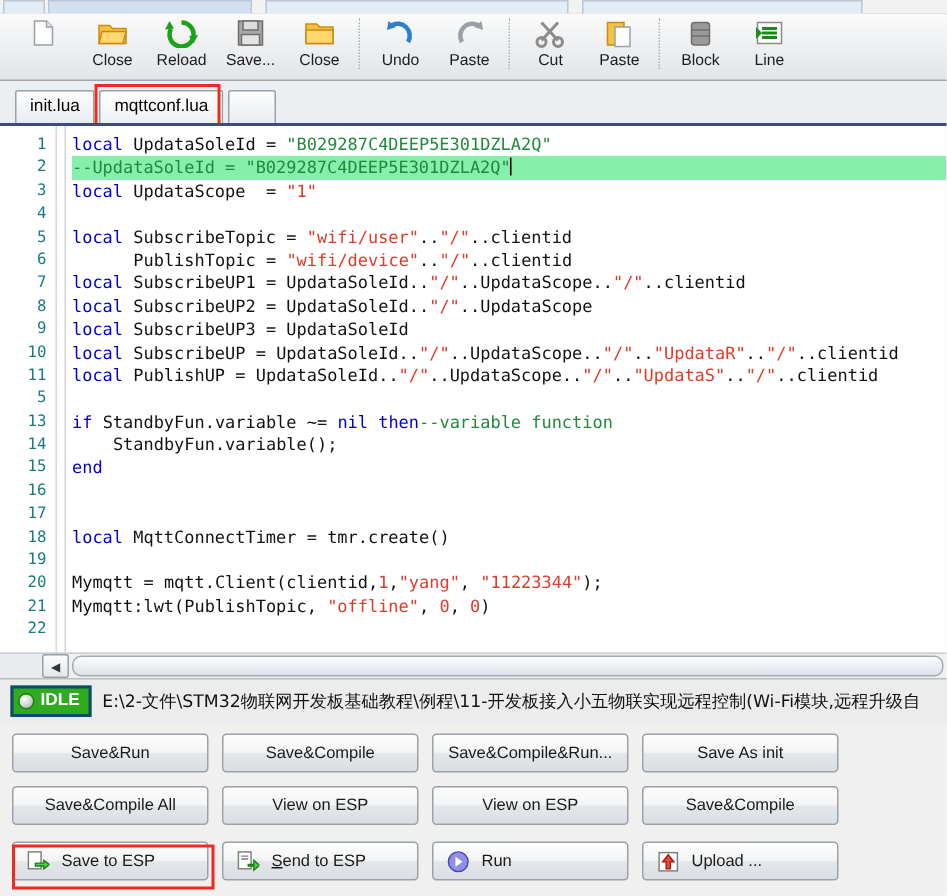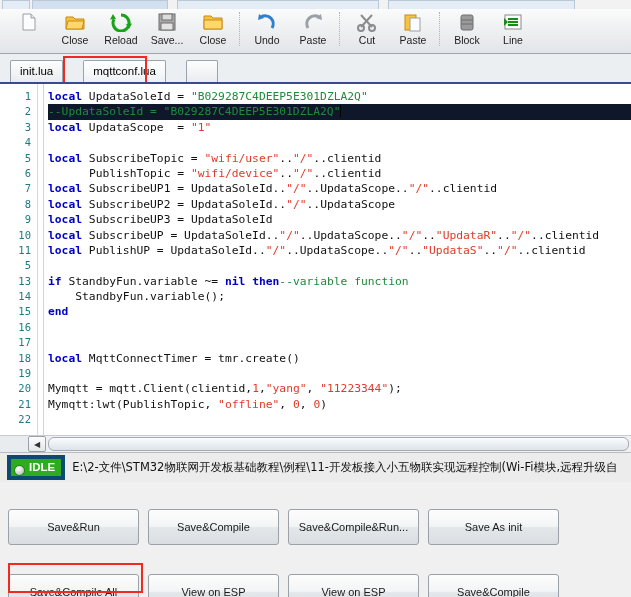--- a/index.html
+++ b/index.html
@@ -64,21 +64,21 @@
   #tabbar {
     position: absolute; top: 54px; left: 0; width: 631px; height: 28px;
     background: #eceff2;
     display: flex; align-items: flex-end;
     padding-left: 10px;
     box-sizing: border-box;
   }
   .tab {
     height: 21px; line-height: 21px;
     padding: 0 9px;
-    margin-right: 20px;
+    margin-right: 3px;
     font-size: 11.5px;
     background: linear-gradient(180deg,#fdfdfd,#e9ecef);
     border: 1px solid #9aa3ab;
     border-bottom: none;
     border-radius: 2px 2px 0 0;
     color: #000;
     white-space: nowrap;
     cursor: default;
     text-align: center;
   }
@@ -129,22 +129,22 @@
     flex: 1;
     padding: 5px 0 0 4px;
     font-family: "DejaVu Sans Mono", monospace;
     font-size: 11.3px;
     line-height: 15.4px;
     white-space: pre;
     overflow: hidden;
     position: relative;
   }
   #code .row { height: 15.4px; }
-  #code .row.cur { background: #0f172a; }
-  .kw  { color: #0000c8; font-weight: bold; }
+  #code .row.cur { background: #86efac; }
+  .kw  { color: #0000c8; font-weight: normal; }
   .str { color: #e03b2a; }
   .str2{ color: #1f8a3b; }
   .cmt { color: #1f8a3b; }
   .num { color: #e03b2a; }
   .pln { color: #111; }
   .op  { color: #111; }
   .caret {
     display: inline-block; width: 1px; height: 12px;
     background: #000; vertical-align: -2px;
   }
@@ -178,22 +178,22 @@
     display: flex; align-items: center;
     padding-left: 7px;
     box-sizing: border-box;
   }
   #idle-badge {
     background: #2fab1f;
     color: #ffffff;
     font-size: 11.5px; font-weight: bold;
     height: 17px; line-height: 17px;
     padding: 0 6px 0 3px;
-    display: flex; align-items: flex-end; gap: 4px;
-    border: 4px solid #0c4a6e;
+    display: flex; align-items: center; gap: 4px;
+    border: 2px solid #0c4a6e;
   }
   #idle-dot {
     width: 9px; height: 9px; border-radius: 50%;
     background: radial-gradient(circle at 35% 30%, #fff 0%, #cfd6cf 55%, #8ea68c 100%);
     border: 1px solid #1e7d14;
   }
   #status-path {
     margin-left: 7px;
     font-size: 11.5px;
     color: #111;
@@ -202,32 +202,31 @@
     font-family: "DejaVu Sans", sans-serif;
   }
 
   
   #btnpanel {
     position: absolute; top: 482px; left: 0; width: 631px; height: 115px;
     background: #f0f0f0;
   }
   .btn-row { display: flex; padding-left: 8px; }
   .btn {
-    height: 36px;
+    height: 26px;
     background: linear-gradient(180deg,#fdfdfd 0%,#f3f4f5 48%,#e4e7ea 52%,#dadee2 100%);
     border: 1px solid #9aa1a8;
     border-radius: 3px;
     font-size: 11px;
     color: #1a1a1a;
     display: flex; align-items: center; justify-content: center;
     margin-right: 9px;
     box-sizing: border-box;
     cursor: default;
     white-space: nowrap;
-    margin-top: 20px;
   }
   .btn.w1 { width: 131px; }
   .btn.icobtn { justify-content: flex-start; padding-left: 9px; gap: 8px; }
   .btn-ico { width: 15px; height: 15px; display: flex; align-items: center; justify-content: center; }
   .u { text-decoration: underline; }
   #save-esp-highlight {
     position: absolute;
     left: 8px; top: 81px; width: 135px; height: 30px;
     border: 2px solid #f02a21;
     box-sizing: border-box;
@@ -429,20 +428,31 @@
           <svg width="15" height="15" viewBox="0 0 16 16">
             <rect x="1" y="1" width="9" height="12" fill="#fff" stroke="#7b7b7b"></rect>
             <path d="M6 9h6v-2l4 3-4 3v-2H6z" fill="#4fd04f" stroke="#198019"></path>
           </svg>
         </span>
         <span>Save to ESP</span>
       </div>
       <div class="btn w1 icobtn">
         <span class="btn-ico">
           <svg width="15" height="15" viewBox="0 0 16 16">
+            <rect x="1" y="1" width="9" height="12" fill="#fff" stroke="#7b7b7b"></rect>
+            <path d="M8 10h4V7l4 3.5-4 3.5v-3H8z" fill="#4fd04f" stroke="#198019"></path>
+            <line x1="3" y1="4" x2="8" y2="4" stroke="#7b7b7b"></line>
+            <line x1="3" y1="6" x2="8" y2="6" stroke="#7b7b7b"></line>
+          </svg>
+        </span>
+        <span><span class="u">S</span>end to ESP</span>
+      </div>
+      <div class="btn w1 icobtn">
+        <span class="btn-ico">
+          <svg width="15" height="15" viewBox="0 0 16 16">
             <circle cx="8" cy="8" r="7" fill="#8f8fe8" stroke="#4a4ab0"></circle>
             <path d="M6 4.5l5 3.5-5 3.5z" fill="#ffffff"></path>
           </svg>
         </span>
         <span>Run</span>
       </div>
       <div class="btn w1 icobtn">
         <span class="btn-ico">
           <svg width="15" height="15" viewBox="0 0 16 16">
             <rect x="1.5" y="1.5" width="13" height="13" fill="#fff" stroke="#7b7b7b"></rect>

